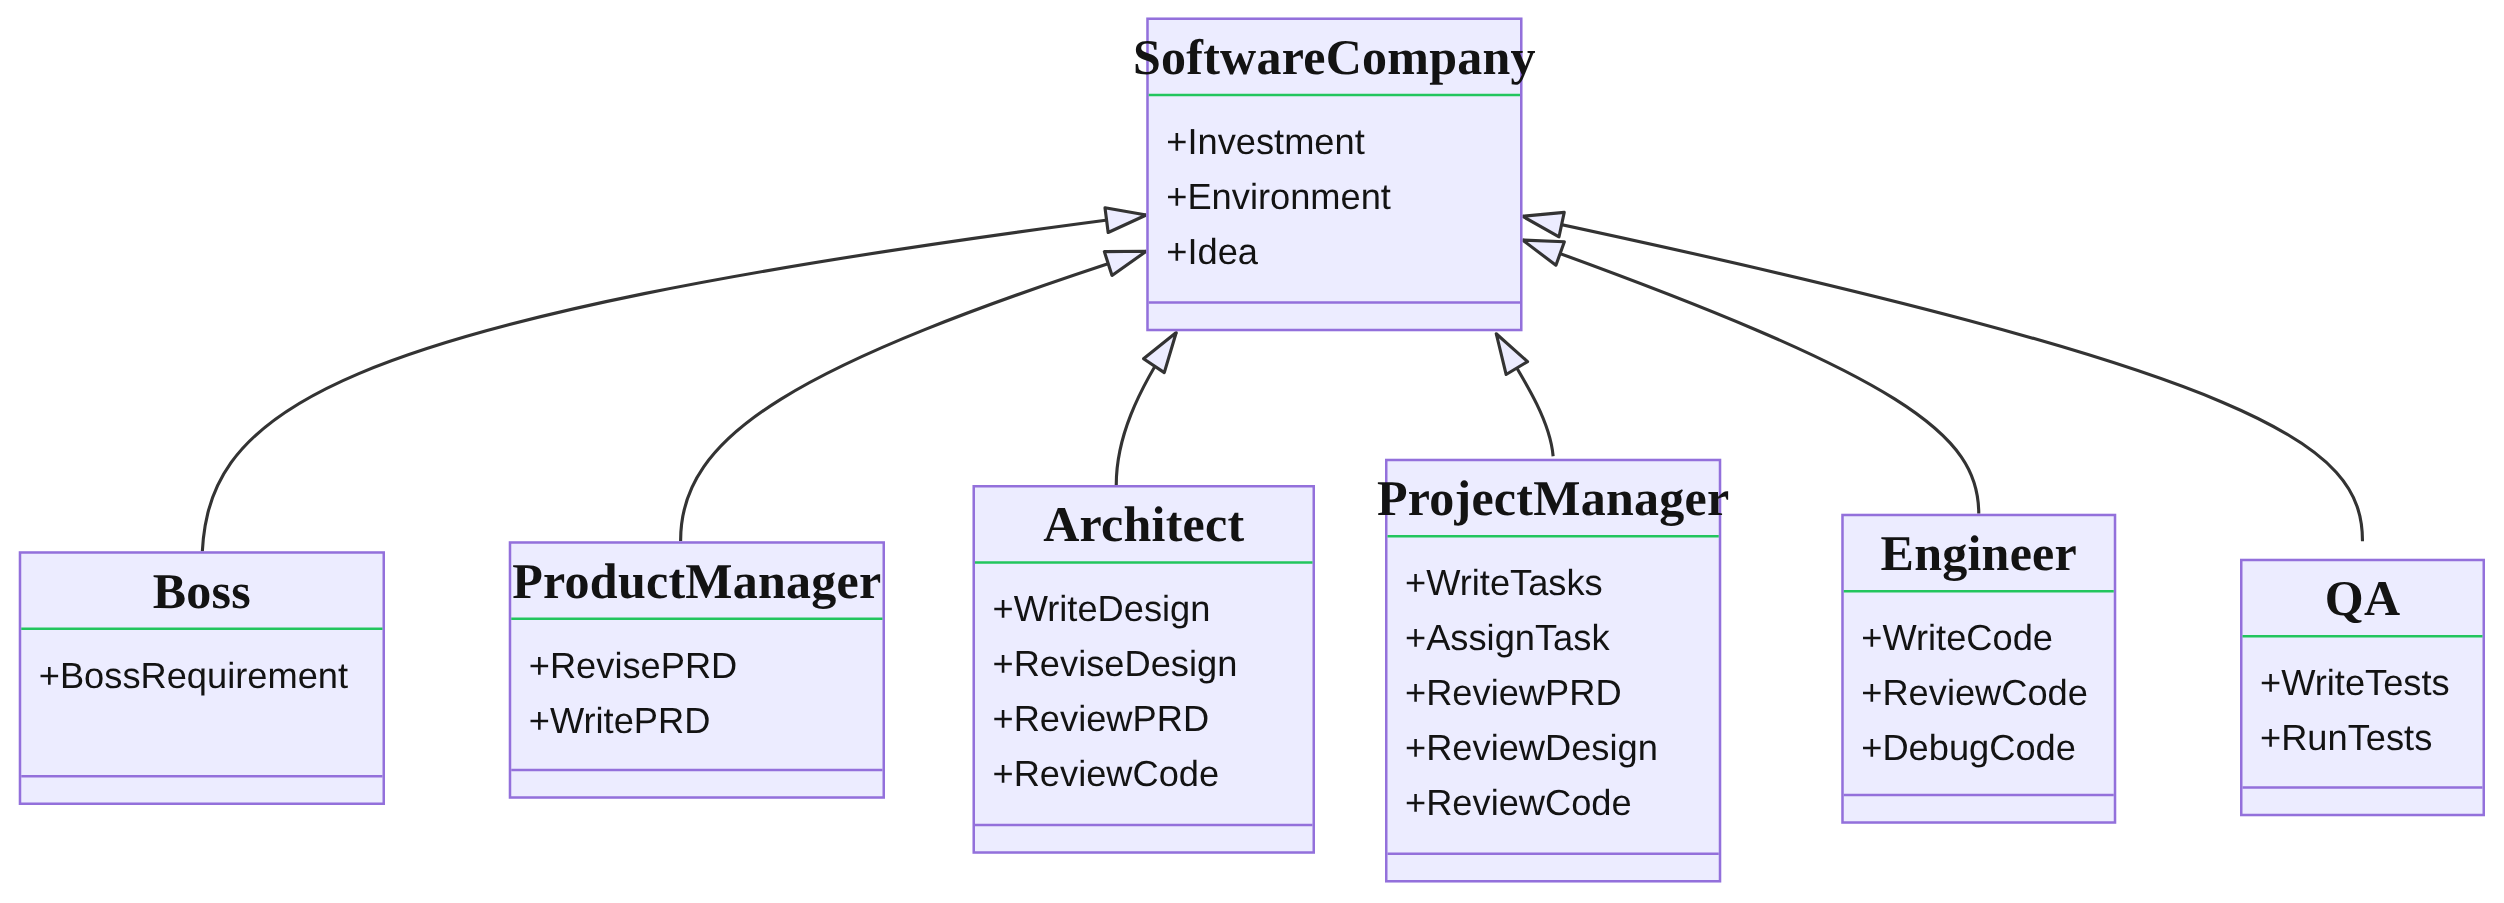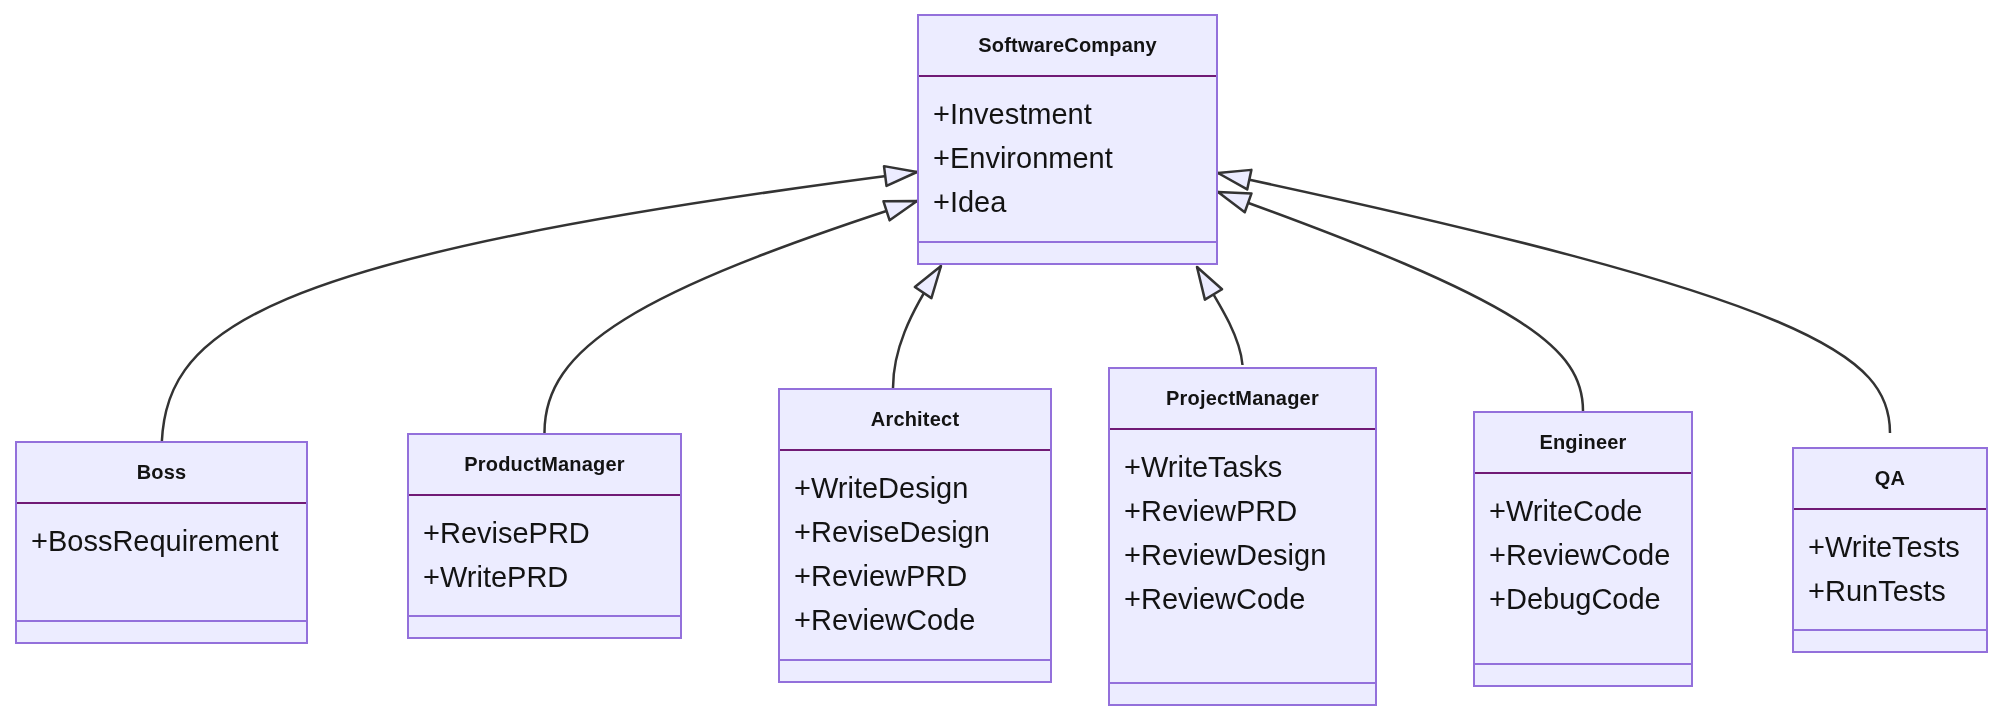--- a/index.html
+++ b/index.html
@@ -16,23 +16,24 @@
     box-sizing:border-box;
     display:flex;flex-direction:column;
     background:#ECECFF;
     border:2px solid #9370DB;
     color:#131313;
   }
   .class-title{
     box-sizing:border-box;
     height:61px;
     display:flex;align-items:center;justify-content:center;
-    border-bottom:2px solid #701a75;
-    font-weight:bold;font-size:20px;
+    border-bottom:2px solid #22c55e;
+    font-weight:bold;font-size:40px;
     letter-spacing:0.2px;
+    font-family:Liberation Serif, serif;
   }
   .class-attrs{
     box-sizing:border-box;
     flex:1 1 auto;
     padding:15px 6px 0 14px;
     font-size:29px;line-height:44px;
     overflow:hidden;
   }
   .class-methods{
     box-sizing:border-box;
@@ -72,21 +73,21 @@
   </div>
 
   <div class="class-box" style="left:15px;top:441px;width:293px;height:203px">
     <div class="class-title">Boss</div>
     <div class="class-attrs">
       <div>+BossRequirement</div>
     </div>
     <div class="class-methods"></div>
   </div>
 
-  <div class="class-box" style="left:407px;top:433px;width:275px;height:206px">
+  <div class="class-box" style="left:407px;top:433px;width:301px;height:206px">
     <div class="class-title">ProductManager</div>
     <div class="class-attrs">
       <div>+RevisePRD</div>
       <div>+WritePRD</div>
     </div>
     <div class="class-methods"></div>
   </div>
 
   <div class="class-box" style="left:778px;top:388px;width:274px;height:295px">
     <div class="class-title">Architect</div>
@@ -96,28 +97,29 @@
       <div>+ReviewPRD</div>
       <div>+ReviewCode</div>
     </div>
     <div class="class-methods"></div>
   </div>
 
   <div class="class-box" style="left:1108px;top:367px;width:269px;height:339px">
     <div class="class-title">ProjectManager</div>
     <div class="class-attrs">
       <div>+WriteTasks</div>
+      <div>+AssignTask</div>
       <div>+ReviewPRD</div>
       <div>+ReviewDesign</div>
       <div>+ReviewCode</div>
     </div>
     <div class="class-methods"></div>
   </div>
 
-  <div class="class-box" style="left:1473px;top:411px;width:220px;height:276px">
+  <div class="class-box" style="left:1473px;top:411px;width:220px;height:248px">
     <div class="class-title">Engineer</div>
     <div class="class-attrs">
       <div>+WriteCode</div>
       <div>+ReviewCode</div>
       <div>+DebugCode</div>
     </div>
     <div class="class-methods"></div>
   </div>
 
   <div class="class-box" style="left:1792px;top:447px;width:196px;height:206px">

